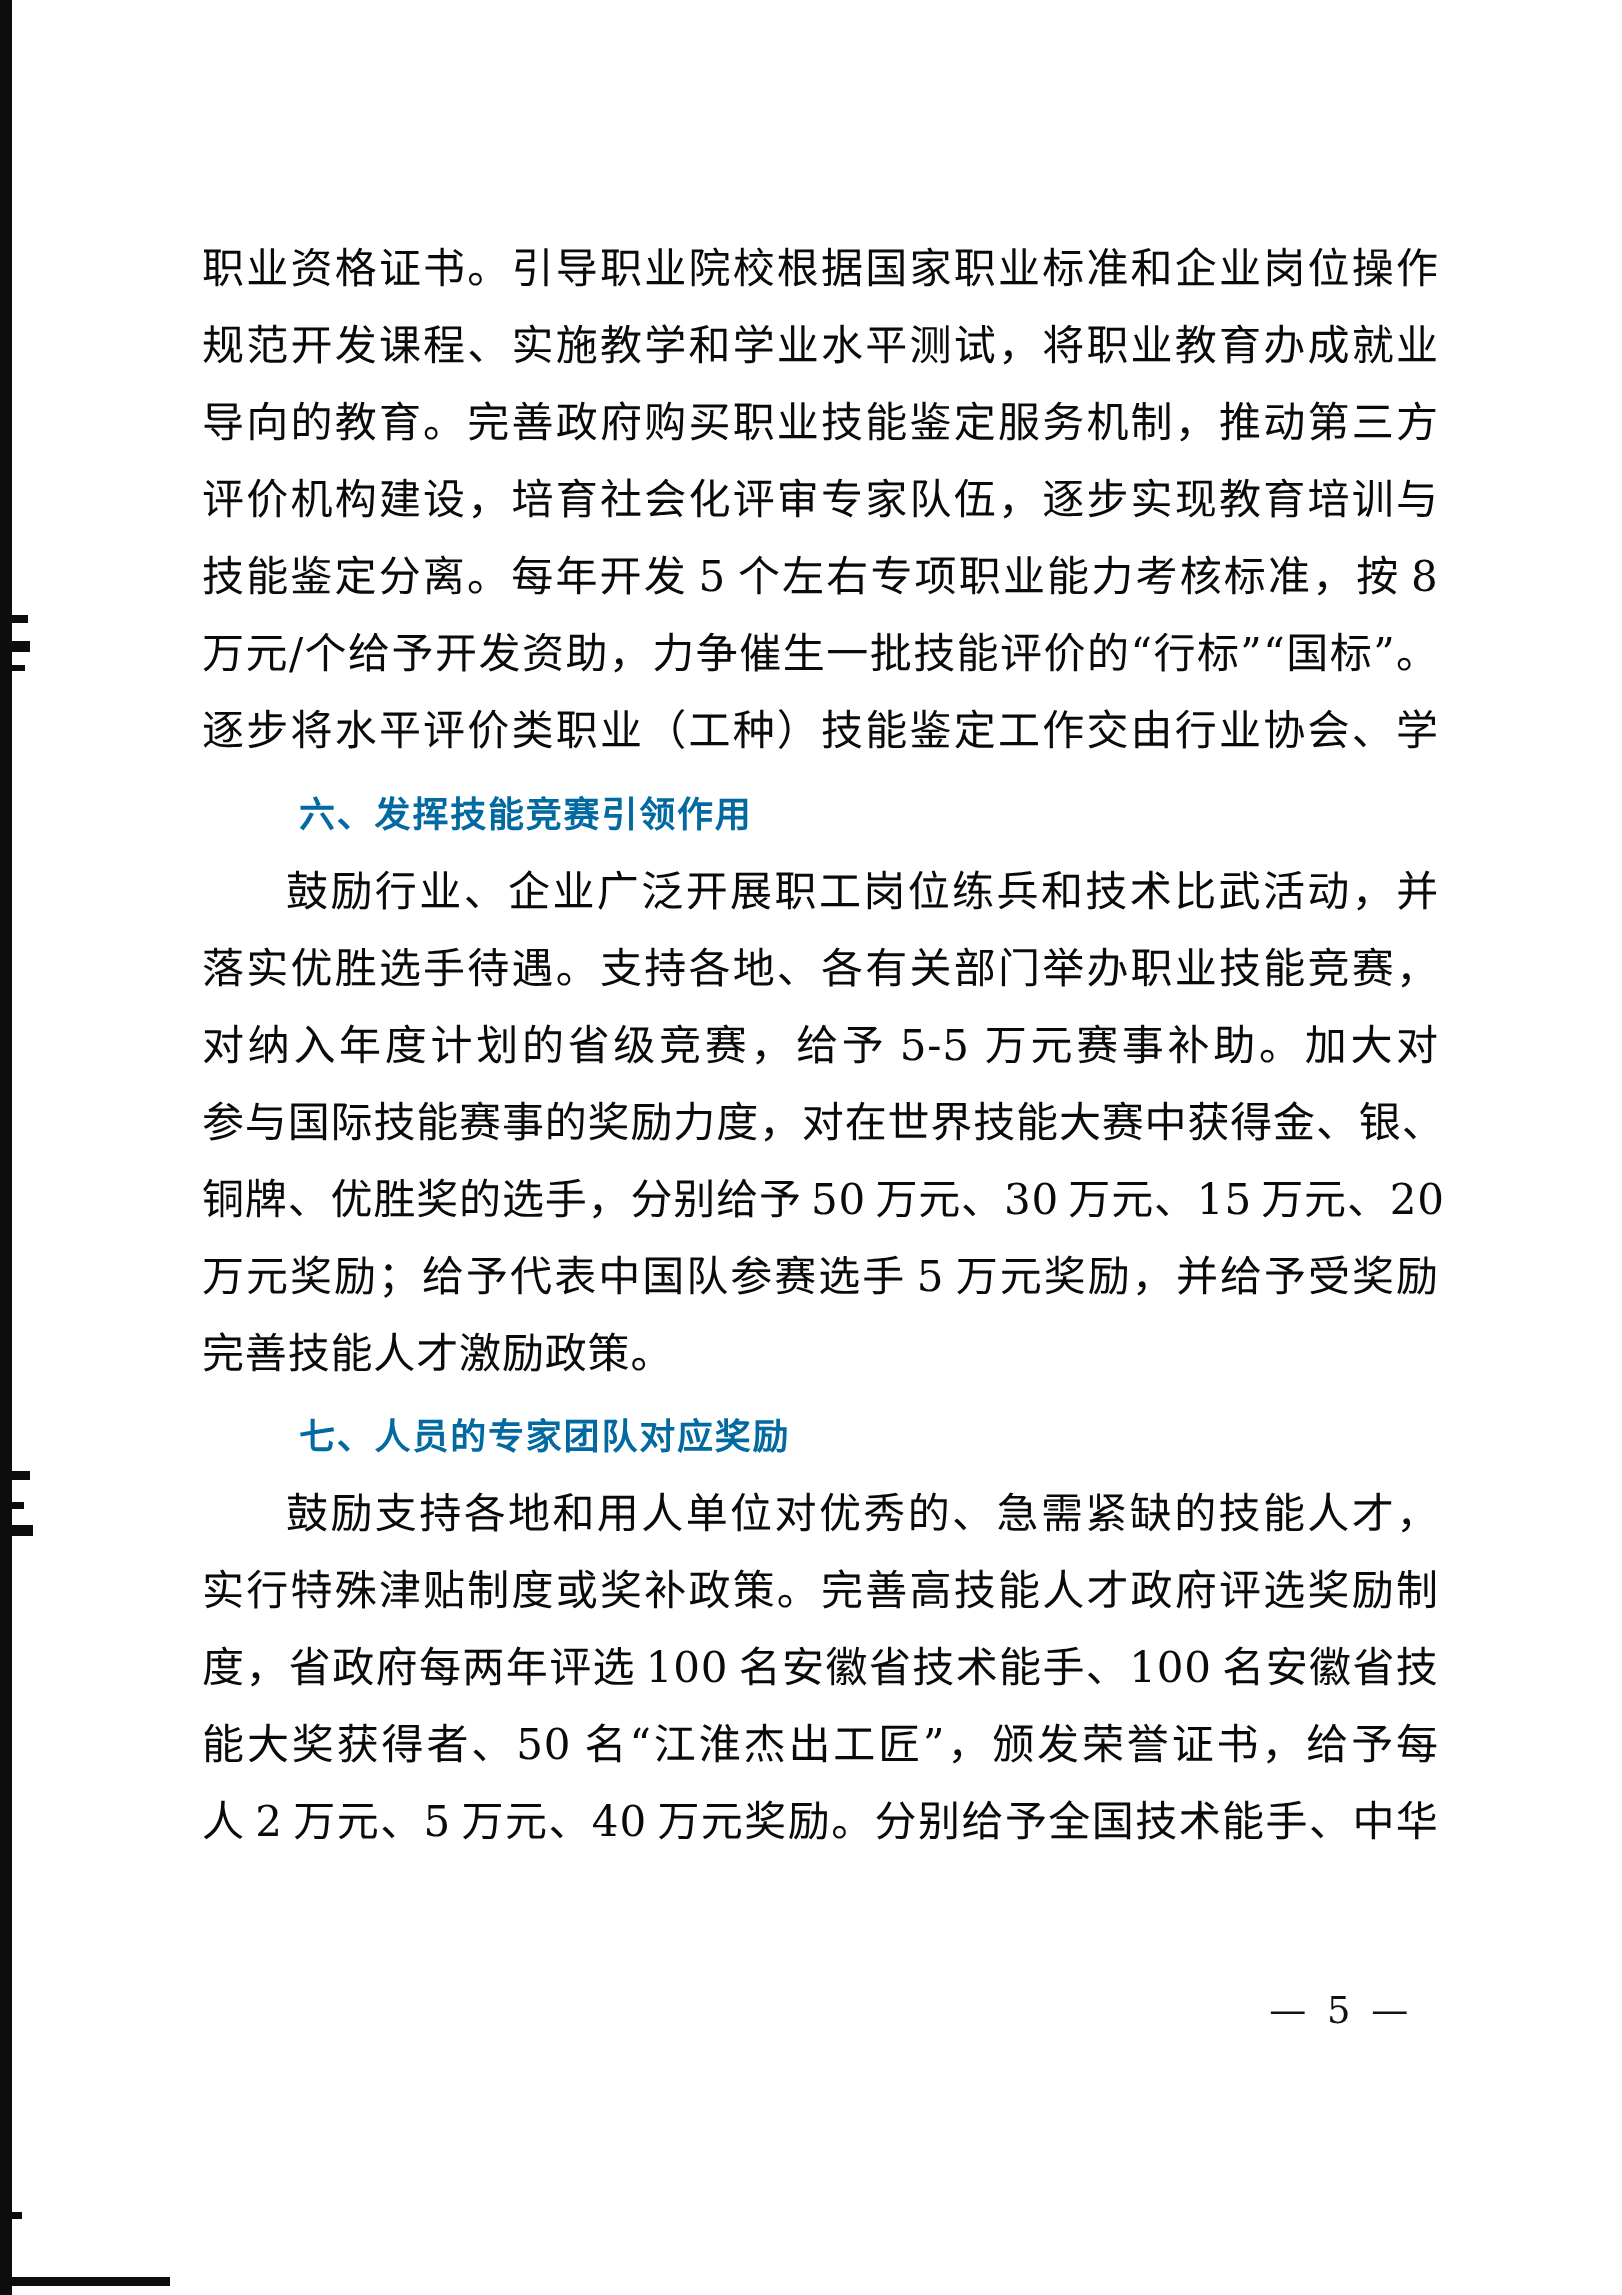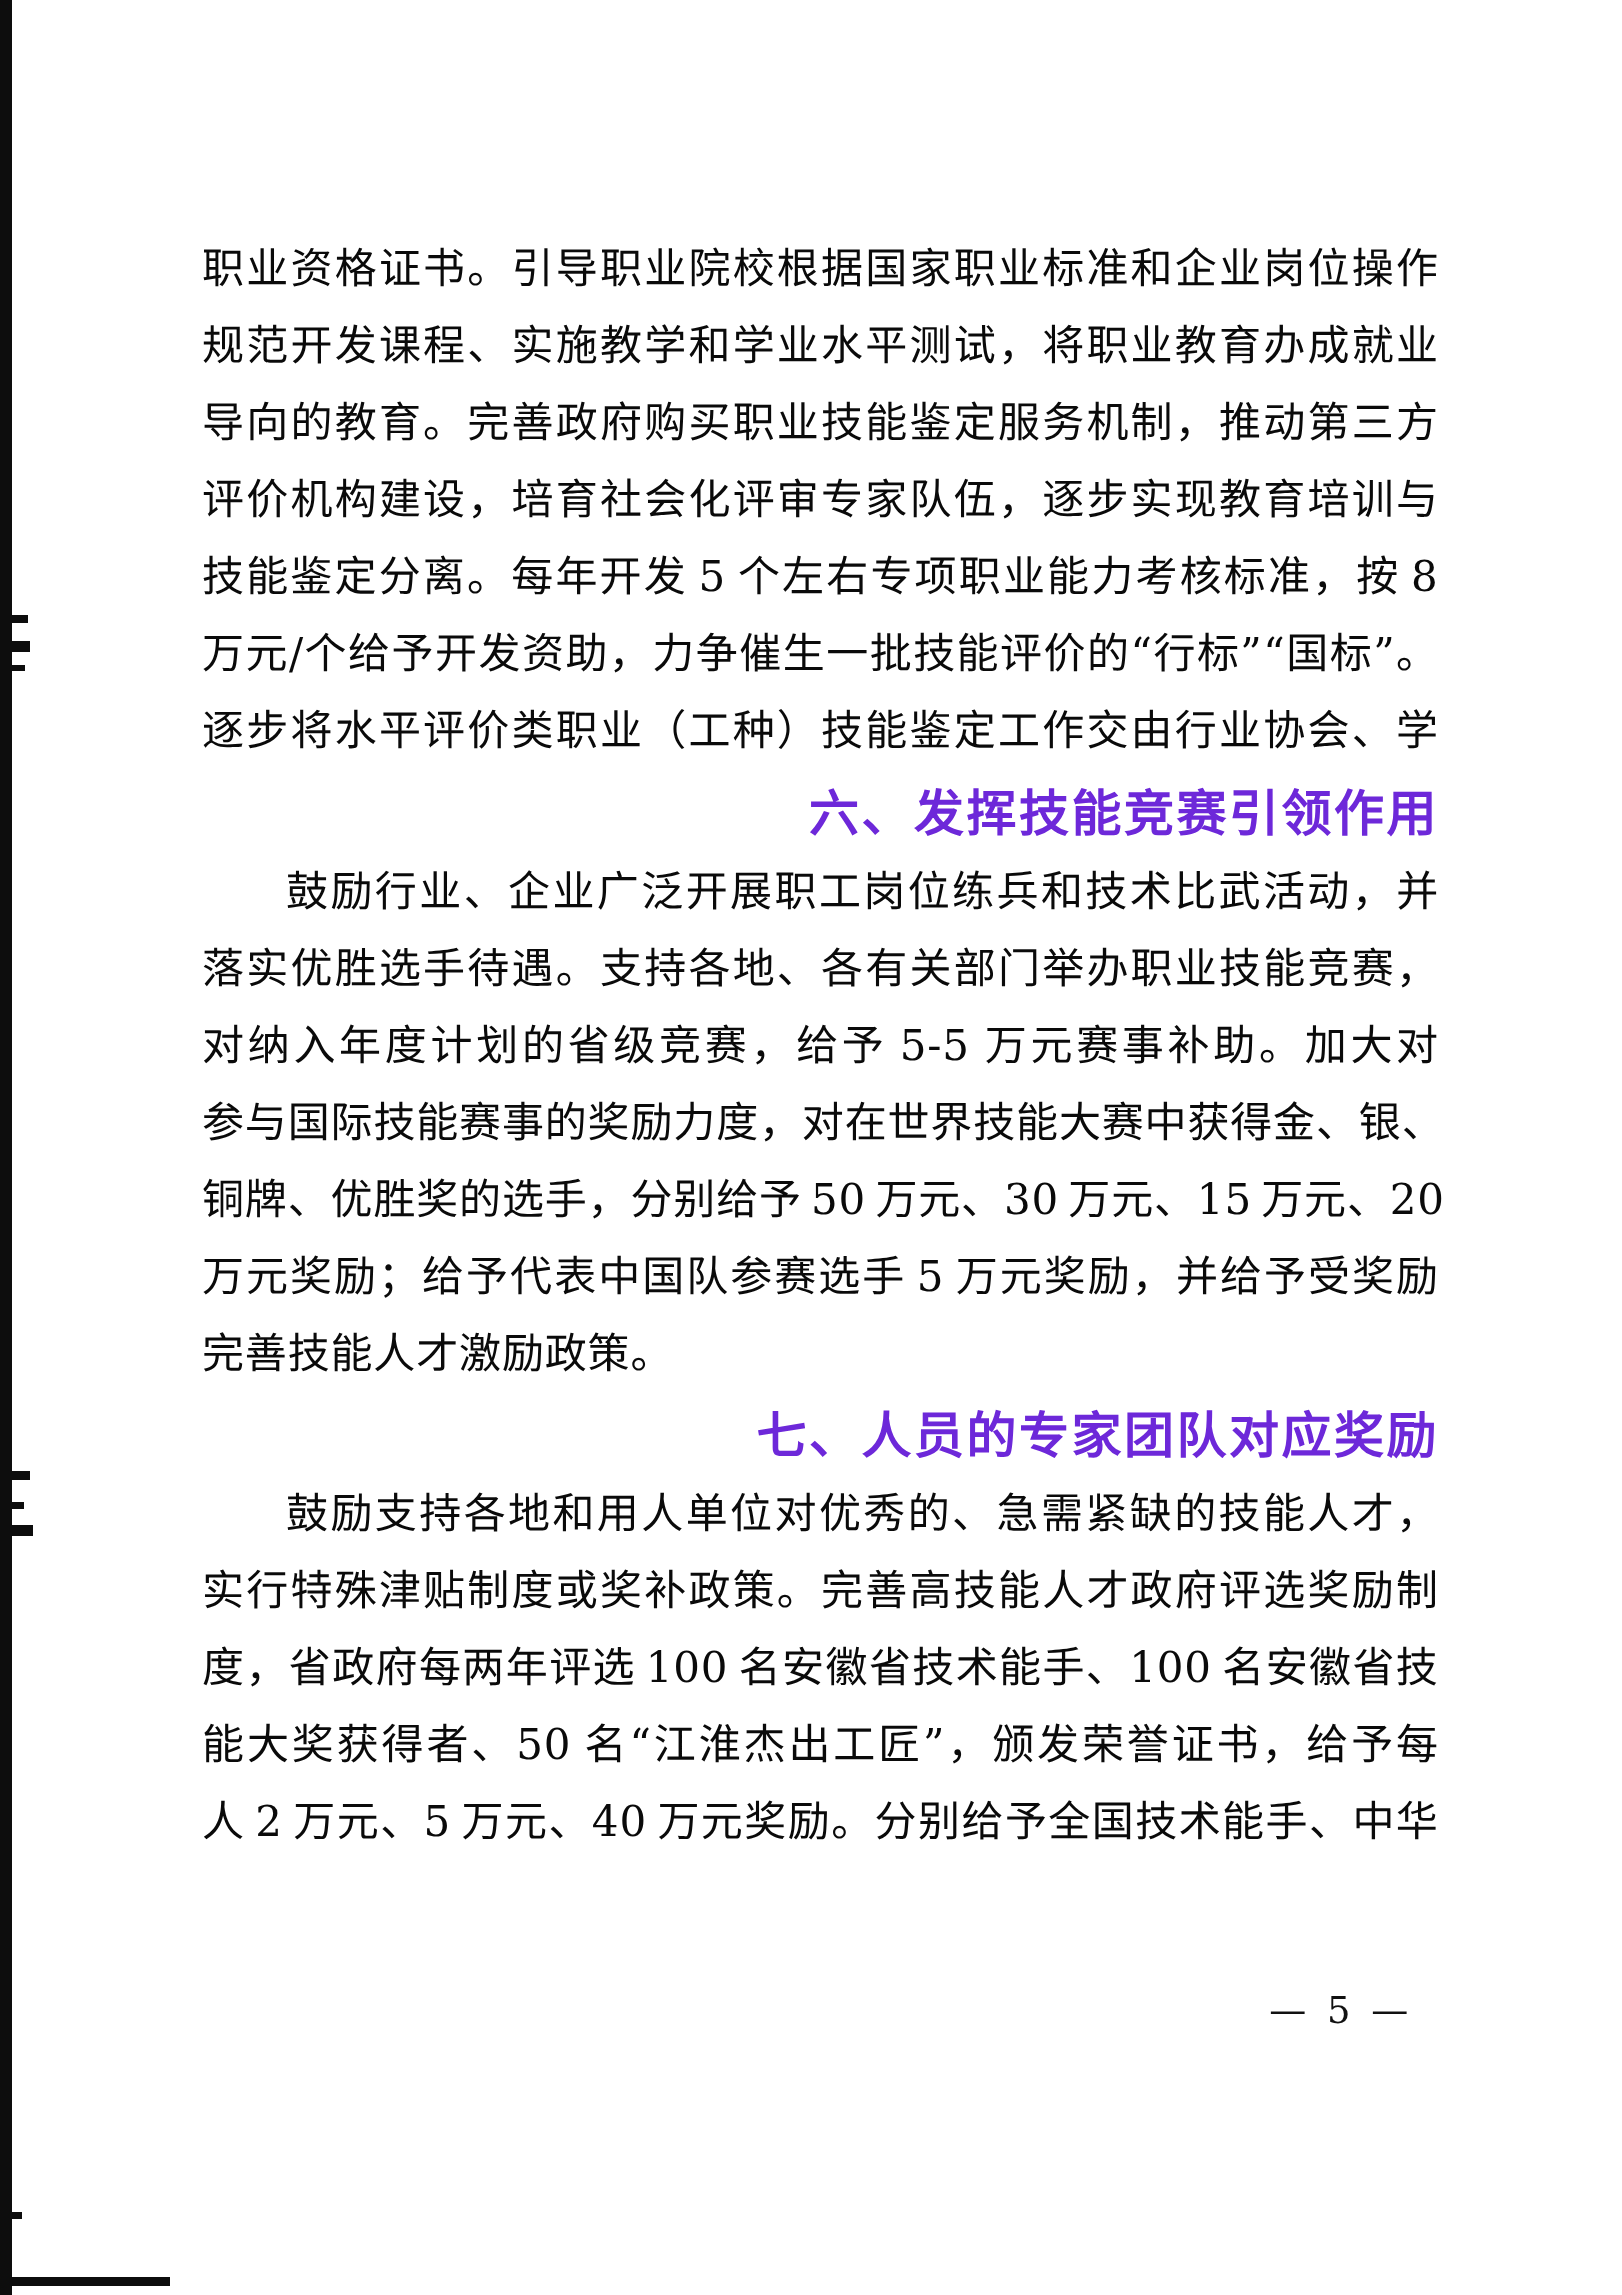--- a/index.html
+++ b/index.html
@@ -73,27 +73,26 @@
 
   .doc-line.short {
     display: block;
   }
 
   
   .heading-line {
     height: 77px;
     line-height: 77px;
     padding-left: 97px;
-    font-size: 50px;
+    font-size: 36px;
     font-weight: 700;
-    color: #6d28d9;
+    color: #0369a1;
     white-space: nowrap;
     letter-spacing: 0.05em;
     font-family: "DejaVu Sans", "Liberation Sans", sans-serif;
-    text-align: right;
   }
 
   .heading-gap-top { margin-top: 6.5px; }
 
   
   .page-number {
     position: absolute;
     left: 1243px;
     top: 1989px;
     width: 196px;

